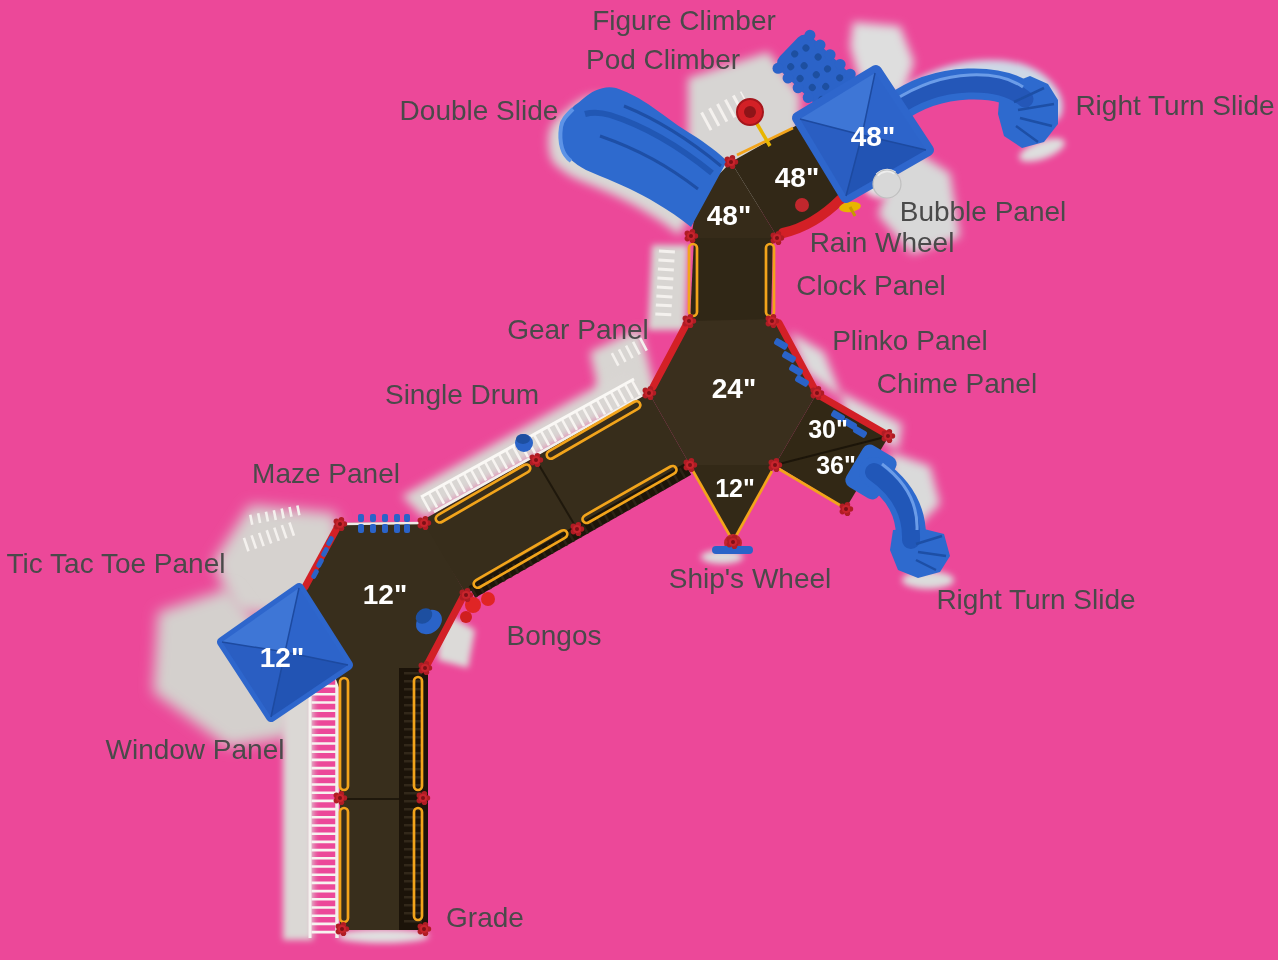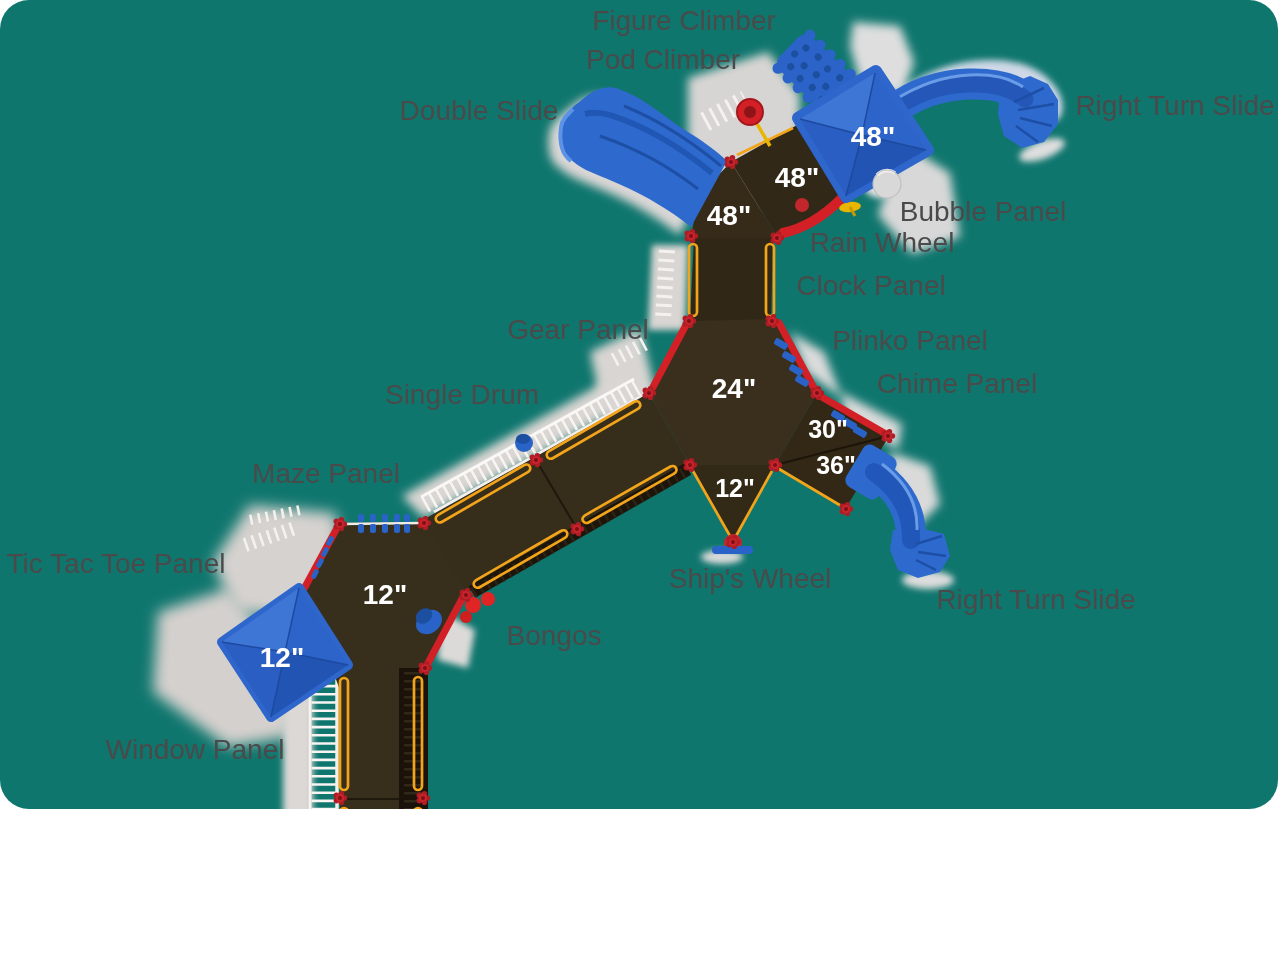--- a/index.html
+++ b/index.html
@@ -1,16 +1,16 @@
 <!DOCTYPE html>
 <html><head>
 <meta charset="utf-8">
 <style>
 html,body{margin:0;padding:0;background:#ffffff;}
-#stage{position:relative;width:1278px;height:809px;background:#0f766e;overflow:hidden;border-radius:29px;}
+#stage{position:relative;width:1278px;height:960px;background:#ec4899;overflow:hidden;}
 svg{display:block;}
 text{font-family:"Liberation Sans",sans-serif;}
 .lbl{fill:#4a4a4a;font-size:28px;}
 .wlbl{fill:#ffffff;font-size:28px;font-weight:bold;}
 .wlbl2{fill:#ffffff;font-size:25px;font-weight:bold;}
 </style>
 </head>
 <body>
 
 <div id="stage">

